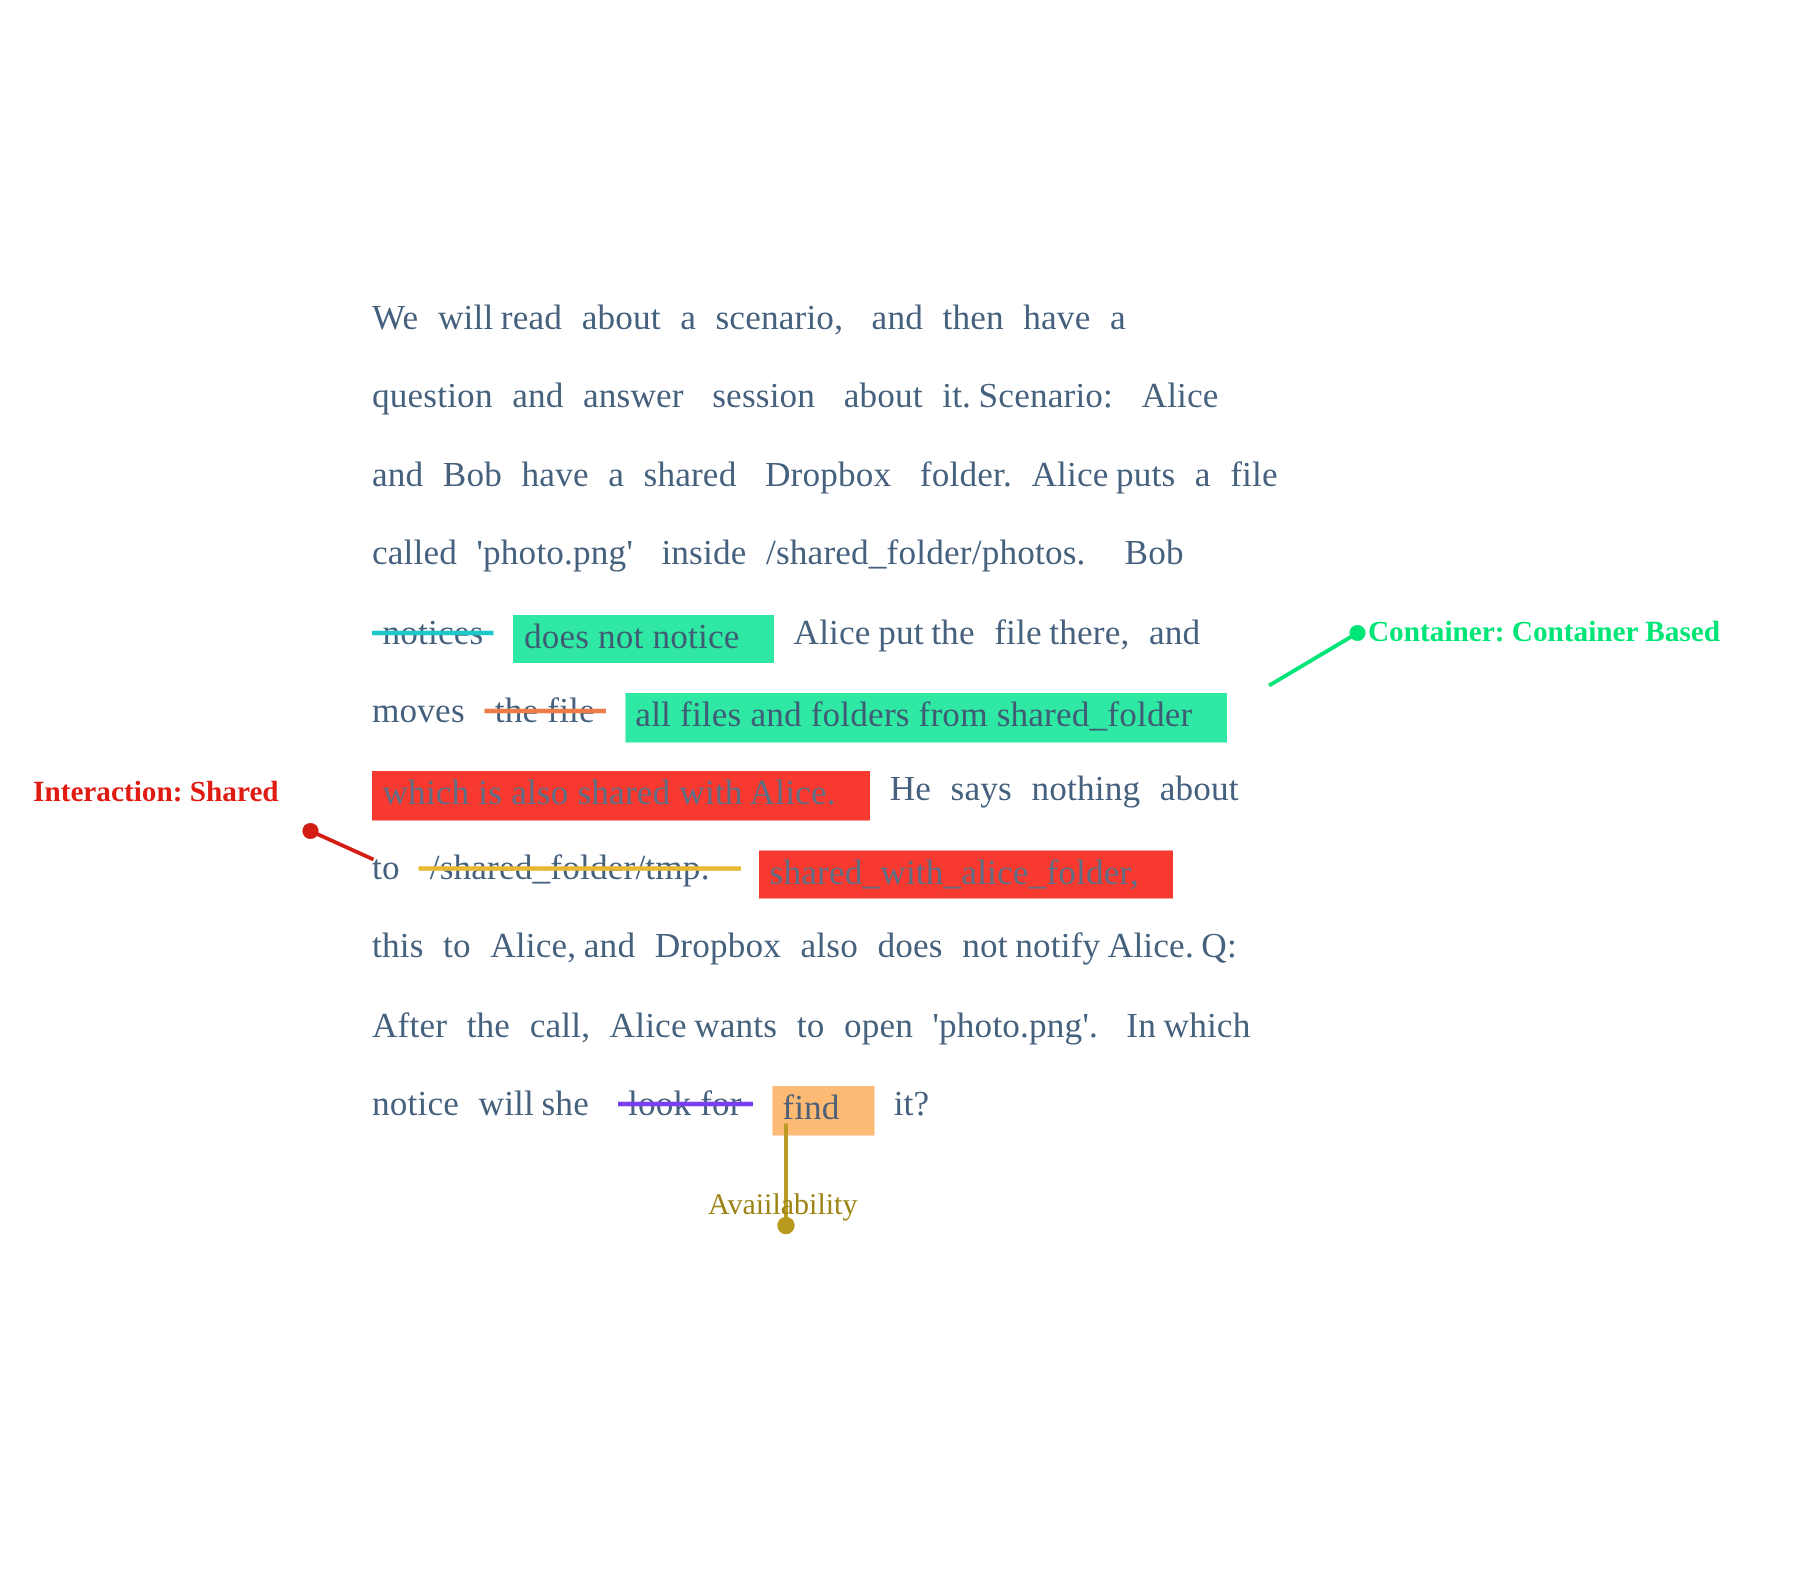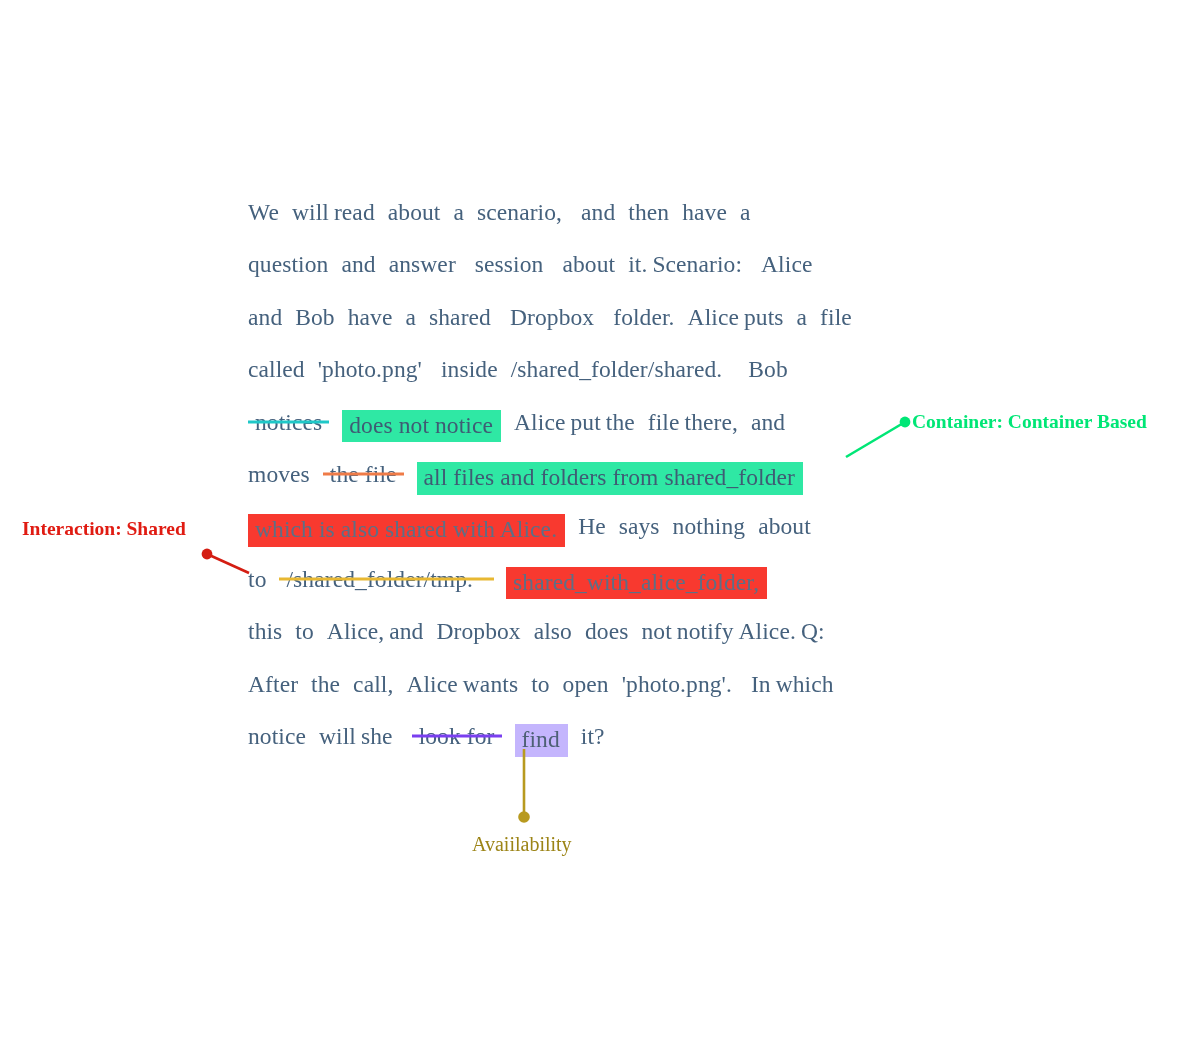--- a/index.html
+++ b/index.html
@@ -46,27 +46,27 @@
   }
   .tok { display: inline-block; }
   .sp2 { display:inline-block; width: 13px; }
   .sp3 { display:inline-block; width: 19px; }
   .sp4 { display:inline-block; width: 26px; }
   .sp1 { display:inline-block; width: 5px;  }
 
   
   .hl {
     display: inline-block;
-    padding: 2px 8px 3px 7px;
+    padding: 2px 23px 3px 7px;
     line-height: 1.18;
     vertical-align: -3px;
   }
   .hl-green { background: #2fe8a4; color: #3f5c74; }
   .hl-red   { background: #f8392f; color: #5d6f86; }
-  .hl-gold  { background: #c4b5fd; color: #4d6075; }
+  .hl-gold  { background: #fdba74; color: #4d6075; }
 
   
   .strike {
     position: relative;
     display: inline-block;
     padding: 0 7px;
     color: #45617d;
   }
   .strike::after {
     content: "";
@@ -90,21 +90,21 @@
     font-weight: bold;
     white-space: nowrap;
     z-index: 6;
   }
   .note-green { color: #00e676; font-weight: bold; }
   .note-red   { color: #e01b12; font-weight: bold; }
   .note-gold  { color: #9c8416; font-weight: normal; font-size: 20px; }
 
   #note-movement    { left: 912px; top: 411px; }
   #note-interaction { left: 22px;  top: 518px; }
-  #note-avail       { left: 472px; top: 833px; }
+  #note-avail       { left: 472px; top: 792px; }
 </style>
 </head>
 <body>
 
 <div id="stage">
 
   <svg id="overlay-svg" viewBox="0 0 1200 1049">
     <line x1="905" y1="422" x2="846" y2="457" stroke="#00e676" stroke-width="2.6"></line>
     <circle cx="905" cy="422" r="5.4" fill="#00e676"></circle>
 
@@ -123,21 +123,21 @@
 
     <div class="tline">
       <span class="tok">question</span><span class="sp2"></span><span class="tok">and</span><span class="sp2"></span><span class="tok">answer</span><span class="sp3"></span><span class="tok">session</span><span class="sp3"></span><span class="tok">about</span><span class="sp2"></span><span class="tok">it.</span><span class="sp1"></span><span class="tok">Scenario:</span><span class="sp3"></span><span class="tok">Alice</span>
     </div>
 
     <div class="tline">
       <span class="tok">and</span><span class="sp2"></span><span class="tok">Bob</span><span class="sp2"></span><span class="tok">have</span><span class="sp2"></span><span class="tok">a</span><span class="sp2"></span><span class="tok">shared</span><span class="sp3"></span><span class="tok">Dropbox</span><span class="sp3"></span><span class="tok">folder.</span><span class="sp2"></span><span class="tok">Alice</span><span class="sp1"></span><span class="tok">puts</span><span class="sp2"></span><span class="tok">a</span><span class="sp2"></span><span class="tok">file</span>
     </div>
 
     <div class="tline">
-      <span class="tok">called</span><span class="sp2"></span><span class="tok">'photo.png'</span><span class="sp3"></span><span class="tok">inside</span><span class="sp2"></span><span class="tok">/shared_folder/shared.</span><span class="sp4"></span><span class="tok">Bob</span>
+      <span class="tok">called</span><span class="sp2"></span><span class="tok">'photo.png'</span><span class="sp3"></span><span class="tok">inside</span><span class="sp2"></span><span class="tok">/shared_folder/photos.</span><span class="sp4"></span><span class="tok">Bob</span>
     </div>
 
     <div class="tline">
       <span class="strike s-teal">notices</span><span class="sp2"></span><span class="hl hl-green">does  not  notice</span><span class="sp2"></span><span class="tok">Alice</span><span class="sp1"></span><span class="tok">put</span><span class="sp1"></span><span class="tok">the</span><span class="sp2"></span><span class="tok">file</span><span class="sp1"></span><span class="tok">there,</span><span class="sp2"></span><span class="tok">and</span>
     </div>
 
     <div class="tline">
       <span class="tok">moves</span><span class="sp2"></span><span class="strike s-orange">the  file</span><span class="sp2"></span><span class="hl hl-green">all files  and  folders  from shared_folder</span>
     </div>
 

